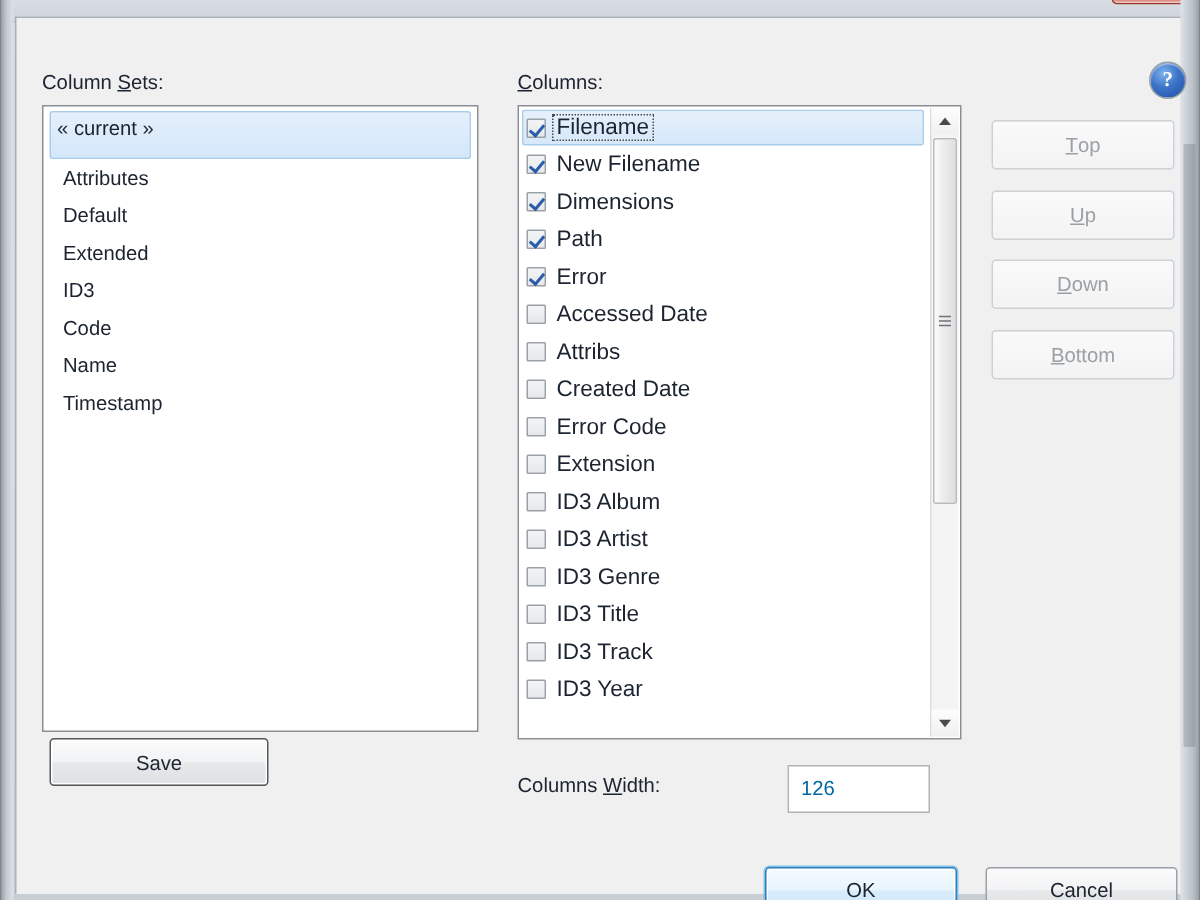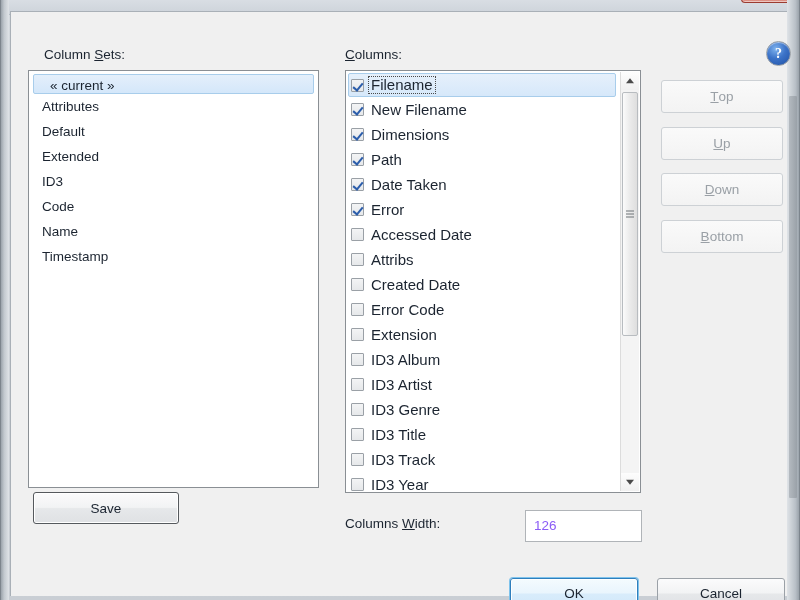--- a/index.html
+++ b/index.html
@@ -94,21 +94,21 @@
 
   .group-label {
     position: absolute;
     font-size: 13.5px;
     color: #1b2430;
     white-space: nowrap;
   }
   .accel { text-decoration: underline; }
 
   
-  #colsets-label { left: 33px; top: 35px; text-align: center; }
+  #colsets-label { left: 17px; top: 35px; text-align: center; }
 
   #colsets-list {
     position: absolute;
     left: 17px;
     top: 58px;
     width: 291px;
     height: 418px;
     box-sizing: border-box;
     background: #ffffff;
     border: 1px solid #8a8f94;
@@ -122,22 +122,22 @@
     color: #1b2430;
     padding-left: 9px;
     box-sizing: border-box;
     white-space: nowrap;
     margin: 0 4px;
   }
   .set-item.selected {
     background: linear-gradient(to bottom, #e4effb 0%, #d4e7fa 100%);
     border: 1px solid #a8cdeb;
     border-radius: 2px;
-    padding-left: 16px;
-    height: 20px;
+    padding-left: 4px;
+    height: 32px;
     line-height: 22px;
   }
 
   
   #columns-label { left: 334px; top: 35px; }
 
   #columns-list {
     position: absolute;
     left: 334px;
     top: 58px;
@@ -302,27 +302,27 @@
   
   #btn-save   { left: 22px;  top: 480px; width: 146px; height: 32px; text-align: right; }
   #btn-delete { left: 167px; top: 500px; width: 127px; height: 32px; }
 
   
   #width-label { left: 334px; top: 504px; }
   #width-input {
     position: absolute;
     left: 514px;
     top: 498px;
-    width: 117px;
+    width: 95px;
     height: 32px;
     box-sizing: border-box;
     background: #ffffff;
     border: 1px solid #b0b4b8;
     font-size: 13.5px;
-    color: #8b5cf6;
+    color: #0369a1;
     padding-left: 8px;
     line-height: 30px;
   }
 
   
   #btn-ok     { left: 499px; top: 566px; width: 128px; height: 31px; }
   #btn-cancel { left: 646px; top: 566px; width: 128px; height: 31px; }
 
   
   #help-icon {
@@ -391,24 +391,20 @@
           <div class="col-item">
             <span class="cb checked"></span>
             <span class="col-label">Dimensions</span>
           </div>
           <div class="col-item">
             <span class="cb checked"></span>
             <span class="col-label">Path</span>
           </div>
           <div class="col-item">
             <span class="cb checked"></span>
-            <span class="col-label">Date Taken</span>
-          </div>
-          <div class="col-item">
-            <span class="cb checked"></span>
             <span class="col-label">Error</span>
           </div>
           <div class="col-item">
             <span class="cb"></span>
             <span class="col-label">Accessed Date</span>
           </div>
           <div class="col-item">
             <span class="cb"></span>
             <span class="col-label">Attribs</span>
           </div>

